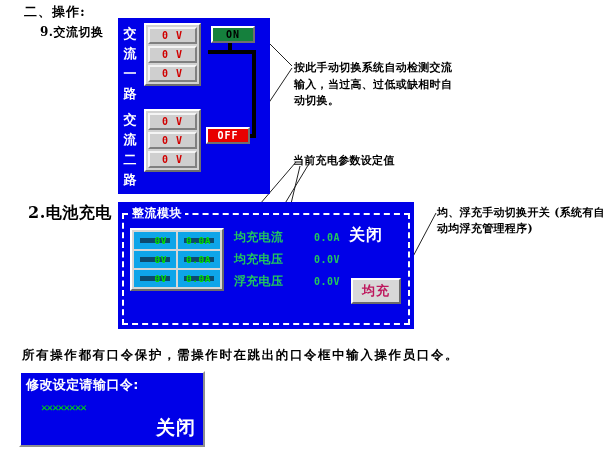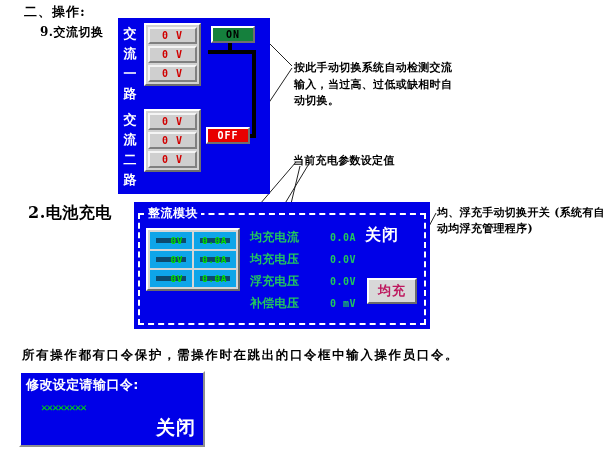--- a/index.html
+++ b/index.html
@@ -112,21 +112,20 @@
     letter-spacing:1px;
   }
   #sw-on{left:93px;top:8px;background:#15803d;color:#000000;}
   #sw-off{left:88px;top:109px;background:#e80000;color:#ffffff;}
 
   
   #rect-panel{
     left:118px;top:202px;width:296px;height:127px;
     background:#0000e8;
     box-sizing:border-box;
-    margin-left:16px;
   }
   #rect-inner-frame{
     position:absolute;
     left:4px;top:11px;right:4px;bottom:4px;
     border:2px dashed #ffffff;
     box-sizing:border-box;
   }
   #rect-title{
     position:absolute;
     left:11px;top:3px;
@@ -318,24 +317,20 @@
       <span class="param-value">0.0A</span>
     </div>
     <div class="param-row">
       <span class="param-name">均充电压</span>
       <span class="param-value">0.0V</span>
     </div>
     <div class="param-row">
       <span class="param-name">浮充电压</span>
       <span class="param-value">0.0V</span>
     </div>
-    <div class="param-row">
-      <span class="param-name">补偿电压</span>
-      <span class="param-value">0 mV</span>
-    </div>
   </div>
 
   <div id="rect-status">关闭</div>
   <div id="equalize-btn">均充</div>
 </div>
 
 <div class="abs" id="pwd-dialog">
   <div id="pwd-prompt">修改设定请输口令:</div>
   <div id="pwd-masked">✕✕✕✕✕✕✕✕</div>
   <div id="pwd-close">关闭</div>

